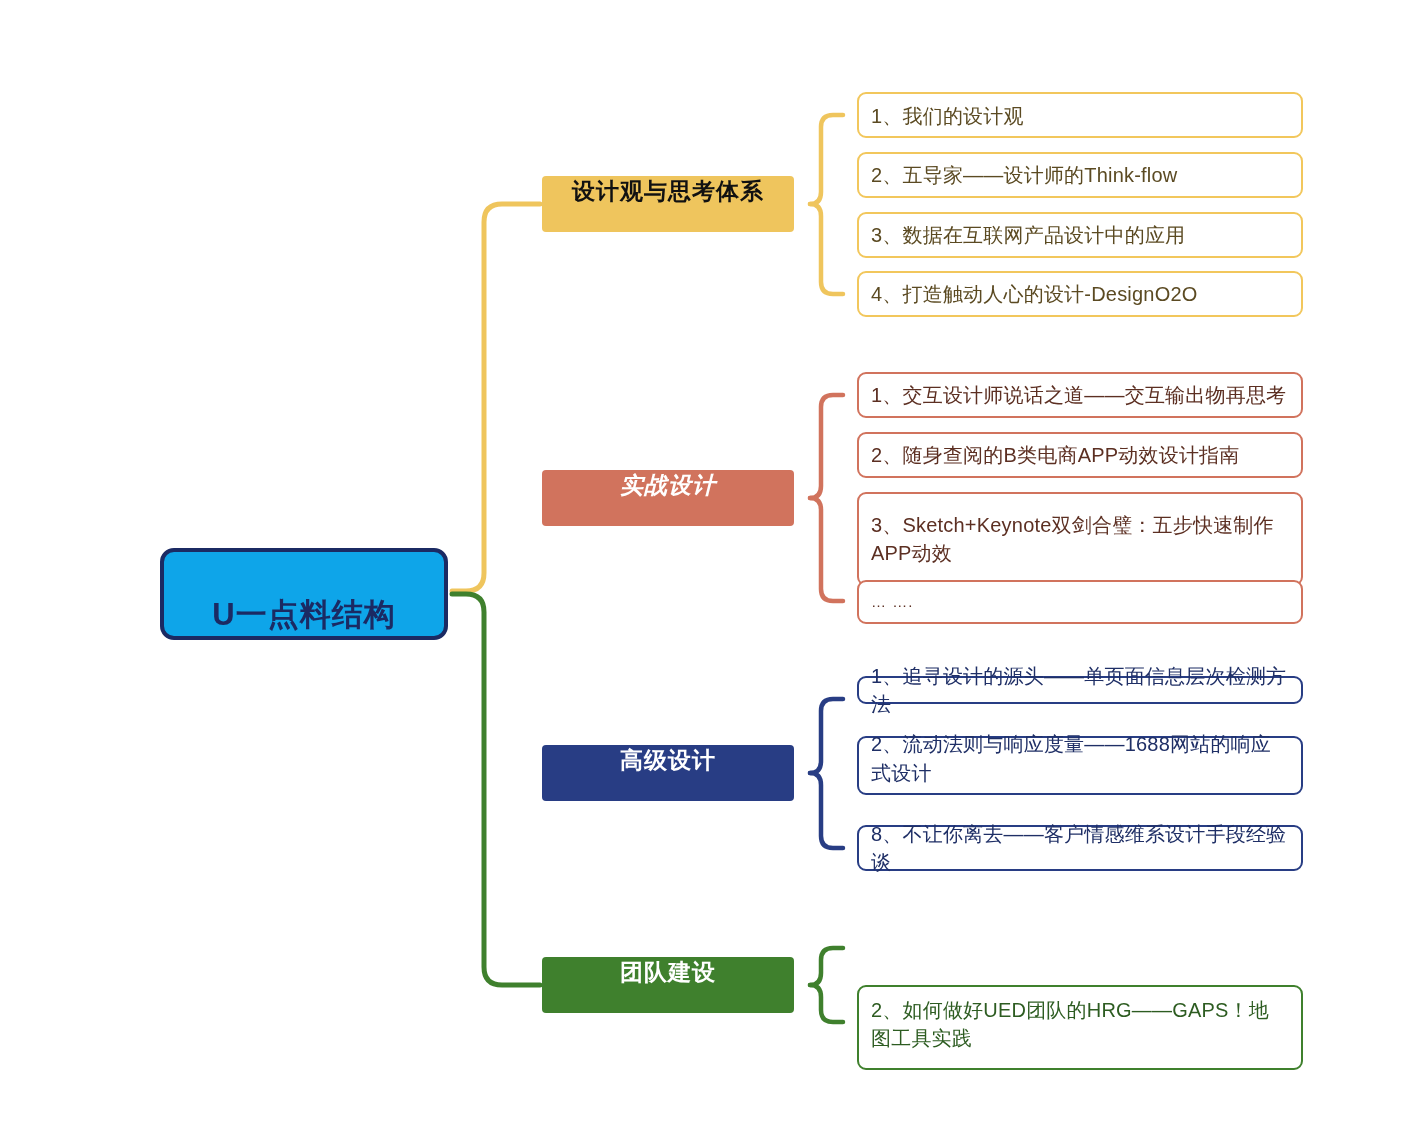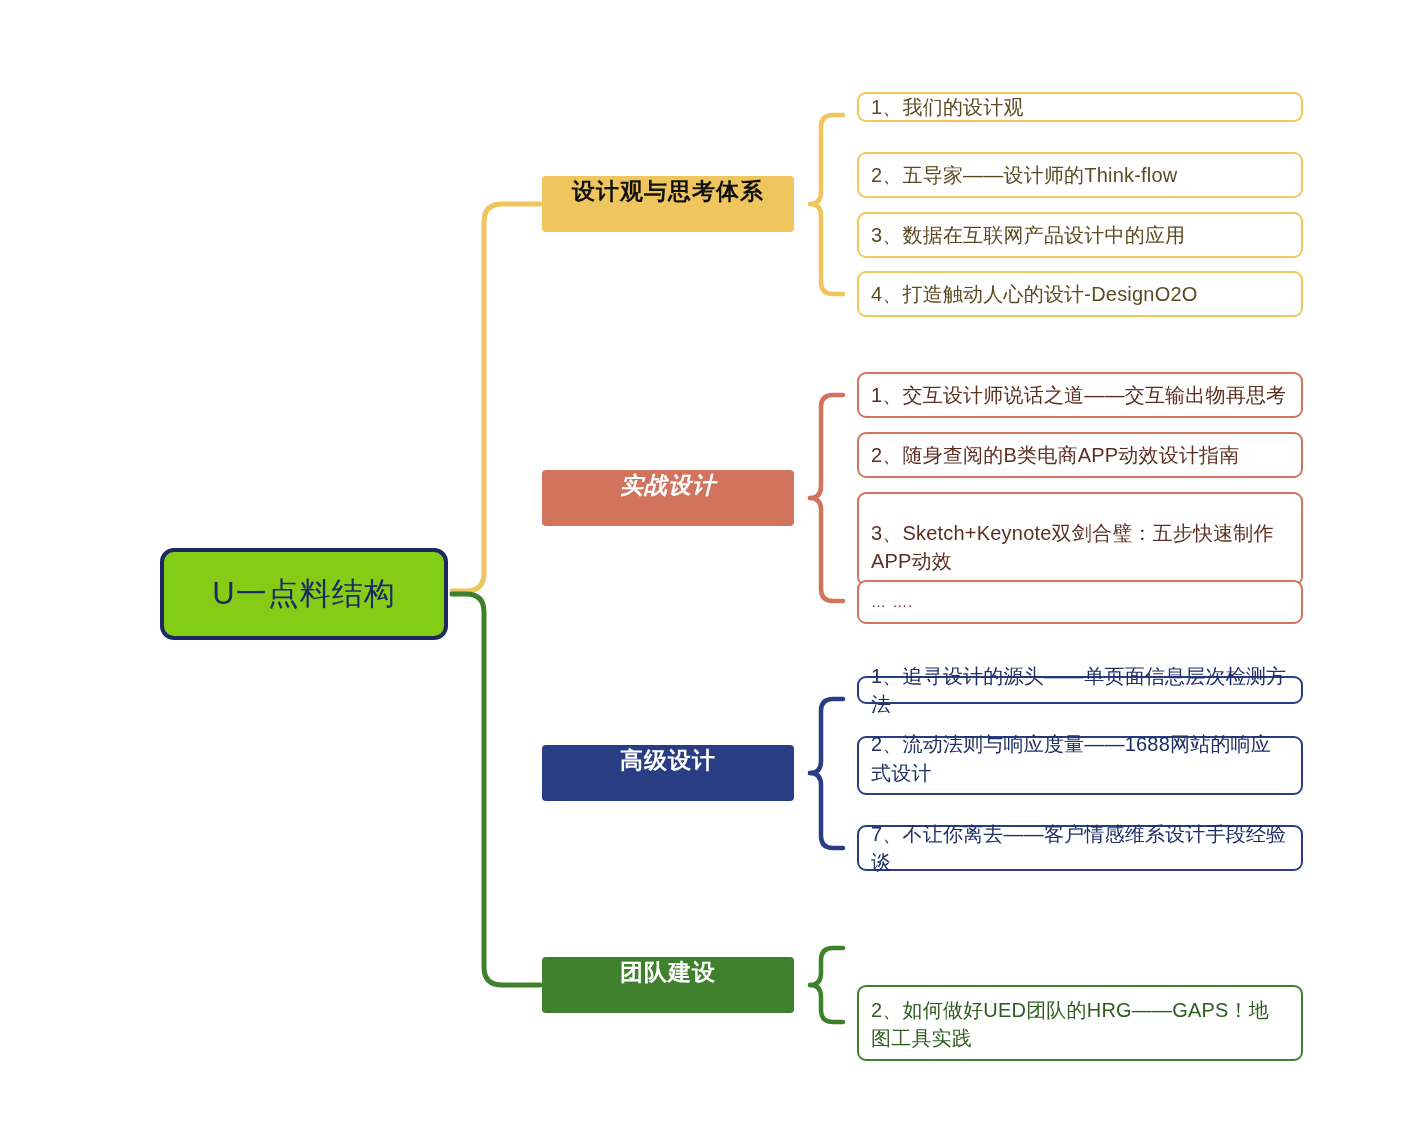--- a/index.html
+++ b/index.html
@@ -36,27 +36,27 @@
   
   .root-node {
     position: absolute;
     left: 160px;
     top: 548px;
     width: 288px;
     height: 92px;
     box-sizing: border-box;
     border: 4px solid #1b2a63;
     border-radius: 14px;
-    background: #84cc16;
+    background: #0ea5e9;
     display: flex;
-    align-items: center;
+    align-items: flex-end;
     justify-content: center;
     color: #1b2a63;
     font-size: 31px;
-    font-weight: normal;
+    font-weight: bold;
     letter-spacing: 1px;
   }
 
   
   .branch-node {
     position: absolute;
     left: 542px;
     width: 252px;
     height: 56px;
     box-sizing: border-box;
@@ -126,21 +126,21 @@
     </g>
   </svg>
 
   <div class="root-node">
     <span>U一点料结构</span>
   </div>
 
   <div class="branch-node" id="branch-node-0" style="top: 176px; background: rgb(239, 197, 93); color: rgb(17, 17, 17);">
     <span>设计观与思考体系</span>
   </div>
-  <div class="leaf-box" style="top: 92px; height: 30px; border-color: rgb(242, 199, 92); color: rgb(91, 74, 34);">
+  <div class="leaf-box" style="top: 92px; height: 46px; border-color: rgb(242, 199, 92); color: rgb(91, 74, 34); align-items: flex-end;">
     <span class="leaf-text">1、我们的设计观</span>
   </div>
   <div class="leaf-box" style="top: 152px; height: 46px; border-color: rgb(242, 199, 92); color: rgb(91, 74, 34);">
     <span class="leaf-text">2、五导家——设计师的Think-flow</span>
   </div>
   <div class="leaf-box" style="top: 212px; height: 46px; border-color: rgb(242, 199, 92); color: rgb(91, 74, 34);">
     <span class="leaf-text">3、数据在互联网产品设计中的应用</span>
   </div>
   <div class="leaf-box" style="top: 271px; height: 46px; border-color: rgb(242, 199, 92); color: rgb(91, 74, 34);">
     <span class="leaf-text">4、打造触动人心的设计-DesignO2O</span>
@@ -148,40 +148,40 @@
 
   <div class="branch-node" id="branch-node-1" style="top: 470px; background: rgb(209, 115, 93); color: rgb(255, 255, 255); font-style: italic;">
     <span>实战设计</span>
   </div>
   <div class="leaf-box" style="top: 372px; height: 46px; border-color: rgb(209, 115, 93); color: rgb(92, 47, 34);">
     <span class="leaf-text">1、交互设计师说话之道——交互输出物再思考</span>
   </div>
   <div class="leaf-box" style="top: 432px; height: 46px; border-color: rgb(209, 115, 93); color: rgb(92, 47, 34);">
     <span class="leaf-text">2、随身查阅的B类电商APP动效设计指南</span>
   </div>
-  <div class="leaf-box" style="top: 492px; height: 94px; align-items: flex-start; padding-top: 25px; border-color: rgb(209, 115, 93); color: rgb(92, 47, 34);">
+  <div class="leaf-box" style="top: 492px; height: 94px; align-items: flex-start; padding-top: 17px; border-color: rgb(209, 115, 93); color: rgb(92, 47, 34);">
     <span class="leaf-text">3、Sketch+Keynote双剑合璧：五步快速制作APP动效</span>
   </div>
   <div class="leaf-box muted" style="top: 580px; height: 44px; border-color: rgb(209, 115, 93); color: rgb(92, 47, 34);">
     <span class="leaf-text">… ….</span>
   </div>
 
   <div class="branch-node" id="branch-node-2" style="top: 745px; background: rgb(40, 61, 132); color: rgb(255, 255, 255);">
     <span>高级设计</span>
   </div>
   <div class="leaf-box" style="top: 676px; height: 28px; border-color: rgb(40, 61, 132); color: rgb(31, 47, 102);">
     <span class="leaf-text">1、追寻设计的源头——单页面信息层次检测方法</span>
   </div>
   <div class="leaf-box" style="top: 736px; height: 59px; align-items: flex-end; border-color: rgb(40, 61, 132); color: rgb(31, 47, 102);">
     <span class="leaf-text">2、流动法则与响应度量——1688网站的响应式设计</span>
   </div>
   <div class="leaf-box" style="top: 825px; height: 46px; border-color: rgb(40, 61, 132); color: rgb(31, 47, 102);">
-    <span class="leaf-text">7、不让你离去——客户情感维系设计手段经验谈</span>
+    <span class="leaf-text">8、不让你离去——客户情感维系设计手段经验谈</span>
   </div>
 
   <div class="branch-node" id="branch-node-3" style="top: 957px; background: rgb(63, 128, 45); color: rgb(255, 255, 255);">
     <span>团队建设</span>
   </div>
-  <div class="leaf-box" style="top: 985px; height: 76px; align-items: flex-start; padding-top: 9px; border-color: rgb(63, 128, 45); color: rgb(45, 92, 33);">
+  <div class="leaf-box" style="top: 985px; height: 85px; align-items: flex-start; padding-top: 9px; border-color: rgb(63, 128, 45); color: rgb(45, 92, 33);">
     <span class="leaf-text">2、如何做好UED团队的HRG——GAPS！地图工具实践</span>
   </div>
 
 </div>
 
 </body></html>

